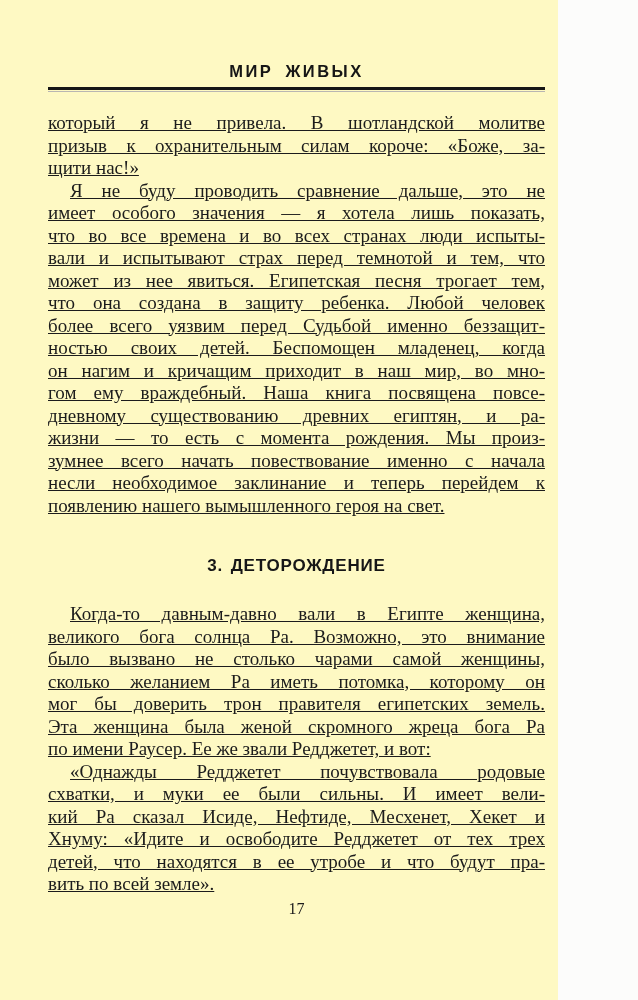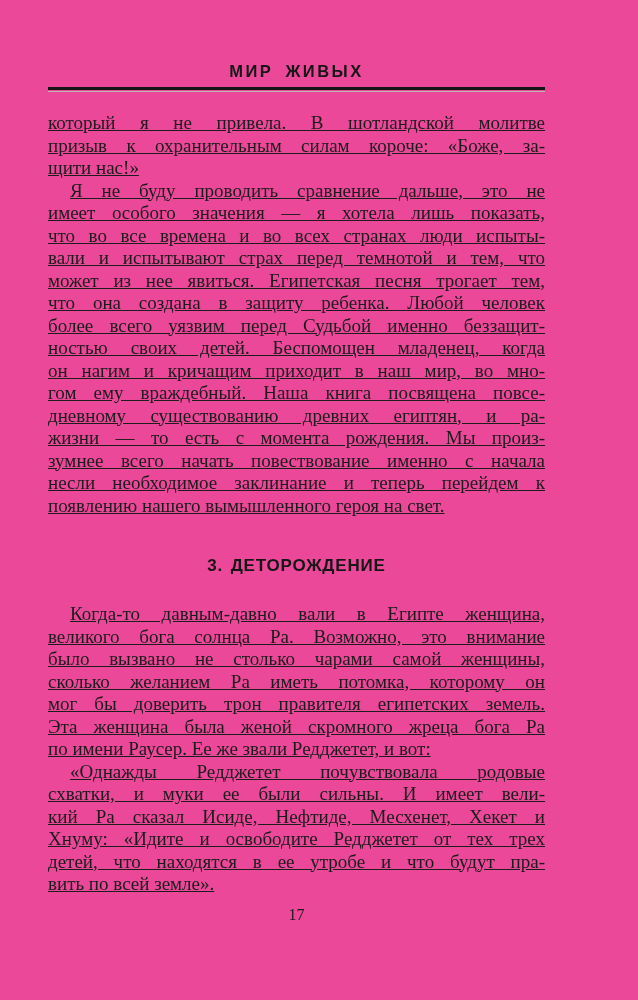--- a/index.html
+++ b/index.html
@@ -2,23 +2,23 @@
 <html lang="ru"><head>
 <meta charset="utf-8">
 <style>
   html, body {
     margin: 0;
     padding: 0;
     background: #fcfcfb;
   }
   .page {
     position: relative;
-    width: 638px;
+    width: 558px;
     height: 1000px;
-    background: #ec4899;
+    background: #fef9c3;
     overflow: hidden;
     box-sizing: border-box;
     padding-top: 62px;
     color: #1a1a1a;
   }
   .column {
     margin-left: 48px;
     width: 497px;
   }
   .running-head {
@@ -58,21 +58,21 @@
     text-align: center;
     font-family: "Liberation Sans", "DejaVu Sans", sans-serif;
     font-weight: 700;
     font-size: 17px;
     line-height: 20px;
     letter-spacing: 0.8px;
     word-spacing: 2px;
     color: #161616;
   }
   .folio {
-    margin-top: 11px;
+    margin-top: 5px;
     text-align: center;
     font-family: "Liberation Serif", "DejaVu Serif", serif;
     font-size: 16px;
     line-height: 16px;
     color: #1c1c1c;
   }
 </style>
 </head>
 <body>
 

